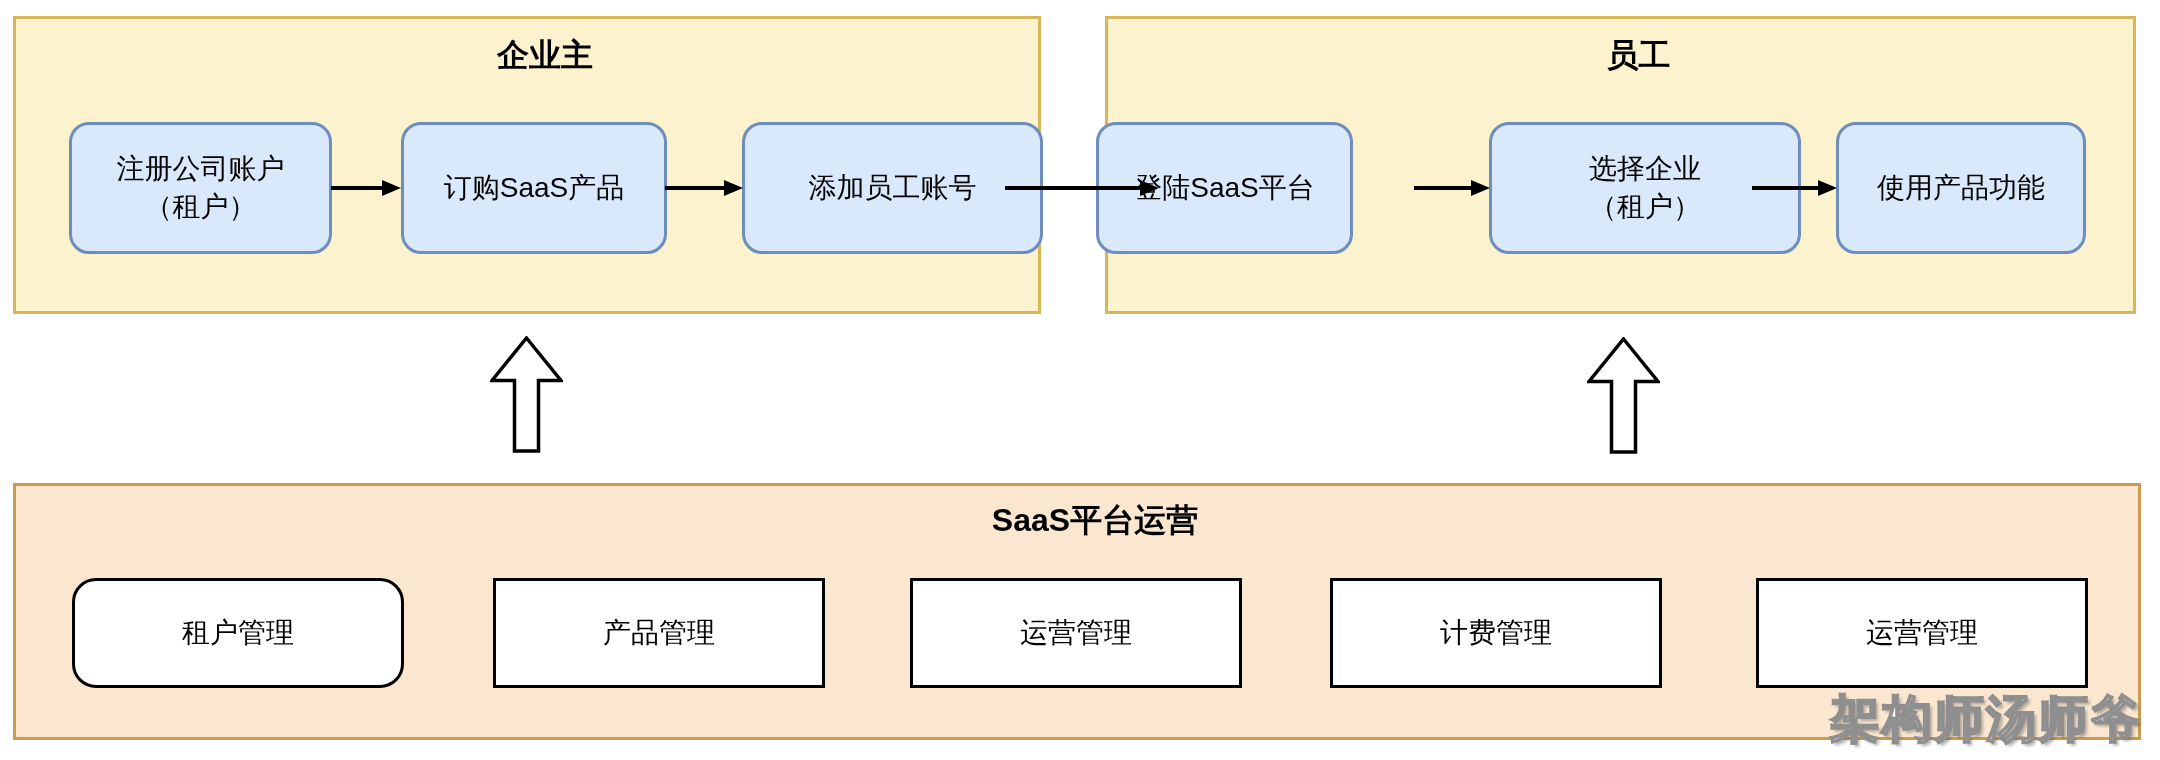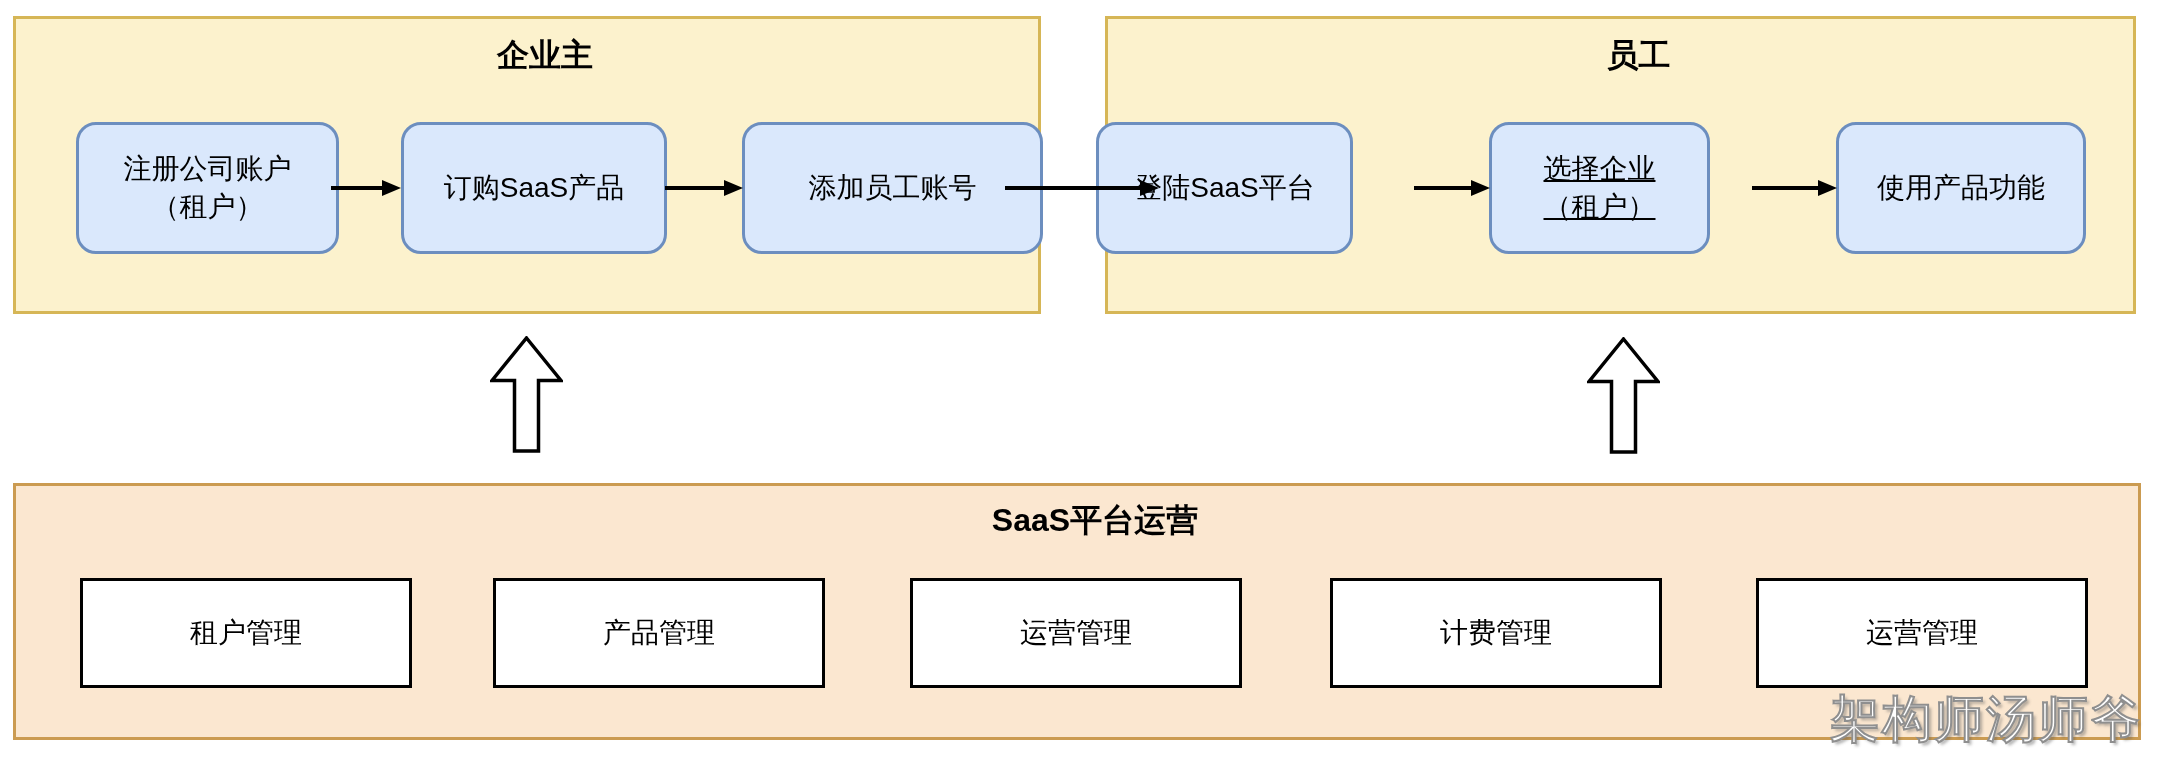--- a/index.html
+++ b/index.html
@@ -56,25 +56,25 @@
     align-items: center;
     justify-content: center;
     text-align: center;
   }
   .node-label {
     font-size: 28px;
     line-height: 38px;
     white-space: pre-line;
     color: var(--text-color, #000);
   }
-  .b1 { left: 76px;   width: 263px; align-items: center; }
+  .b1 { left: 69px;   width: 263px; align-items: center; }
   .b2 { left: 401px;  width: 266px; }
   .b3 { left: 742px;  width: 301px; }
   .b4 { left: 1096px; width: 257px; }
-  .b5 { left: 1489px; width: 221px; text-decoration: underline; }
+  .b5 { left: 1489px; width: 312px; }
   .b6 { left: 1836px; width: 250px; }
 
   
   .flow-arrow {
     position: absolute;
     top: 178px;
     height: 20px;
     display: flex;
     align-items: center;
   }
@@ -114,34 +114,34 @@
     height: 110px;
     width: 332px;
     box-sizing: border-box;
     background: var(--module-fill, #fff);
     border: 3px solid var(--module-border, #000);
     display: flex;
     align-items: center;
     justify-content: center;
   }
   .module-label { font-size: 28px; color: var(--text-color, #000); }
-  .m1 { left: 80px; }
+  .m1 { left: 72px; border-radius: 24px; }
   .m2 { left: 493px; }
   .m3 { left: 910px; }
   .m4 { left: 1330px; }
   .m5 { left: 1756px; align-items: center; }
 
   
   .watermark {
     position: absolute;
     top: 686px;
     right: 18px;
     z-index: 5;
     font-size: 50px;
-    font-weight: normal;
+    font-weight: bold;
     color: var(--watermark-fill, #fff);
     -webkit-text-stroke: 2px var(--watermark-outline, #8F8F8F);
     text-shadow: 3px 3px 3px rgba(90, 90, 90, 0.45);
     letter-spacing: 2px;
     white-space: nowrap;
   }
 </style>
 </head>
 <body>
 

